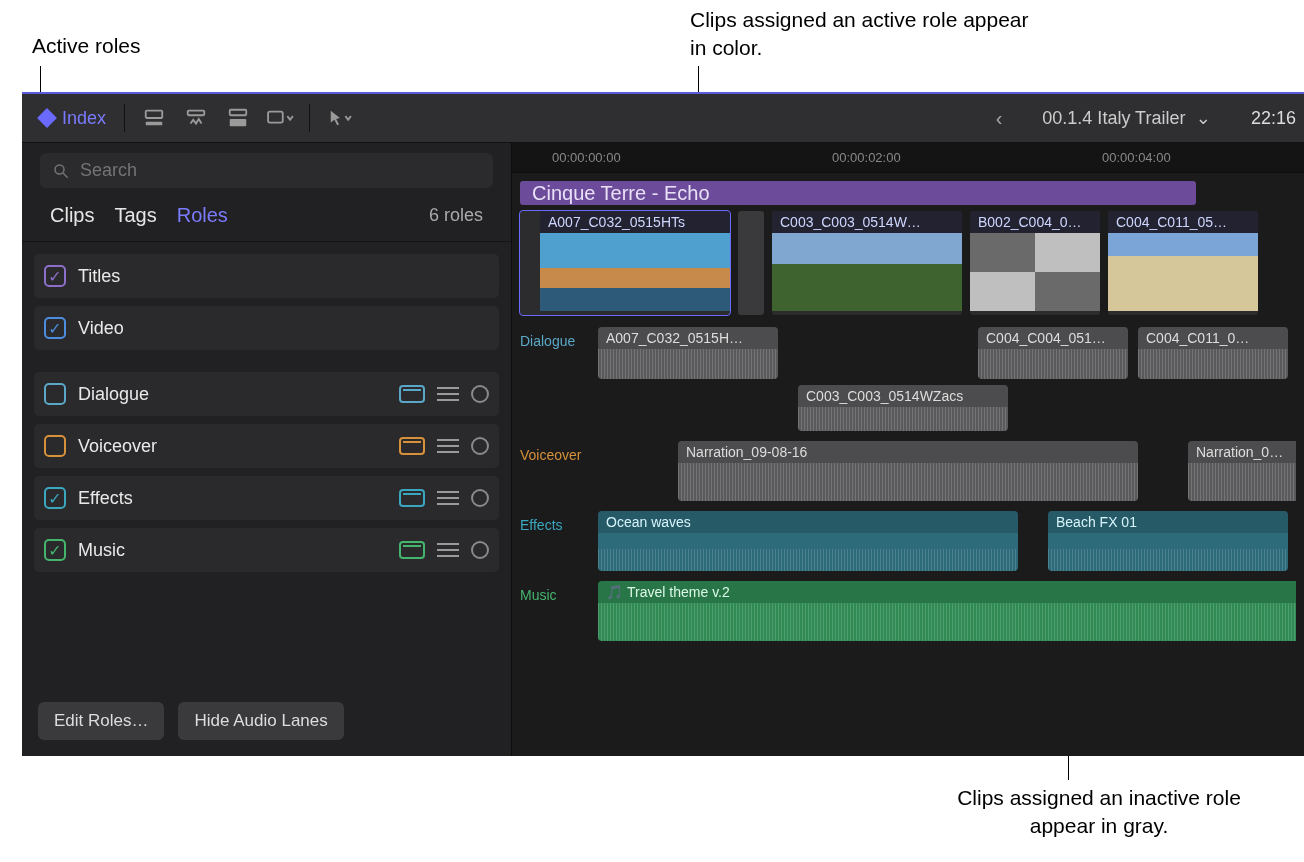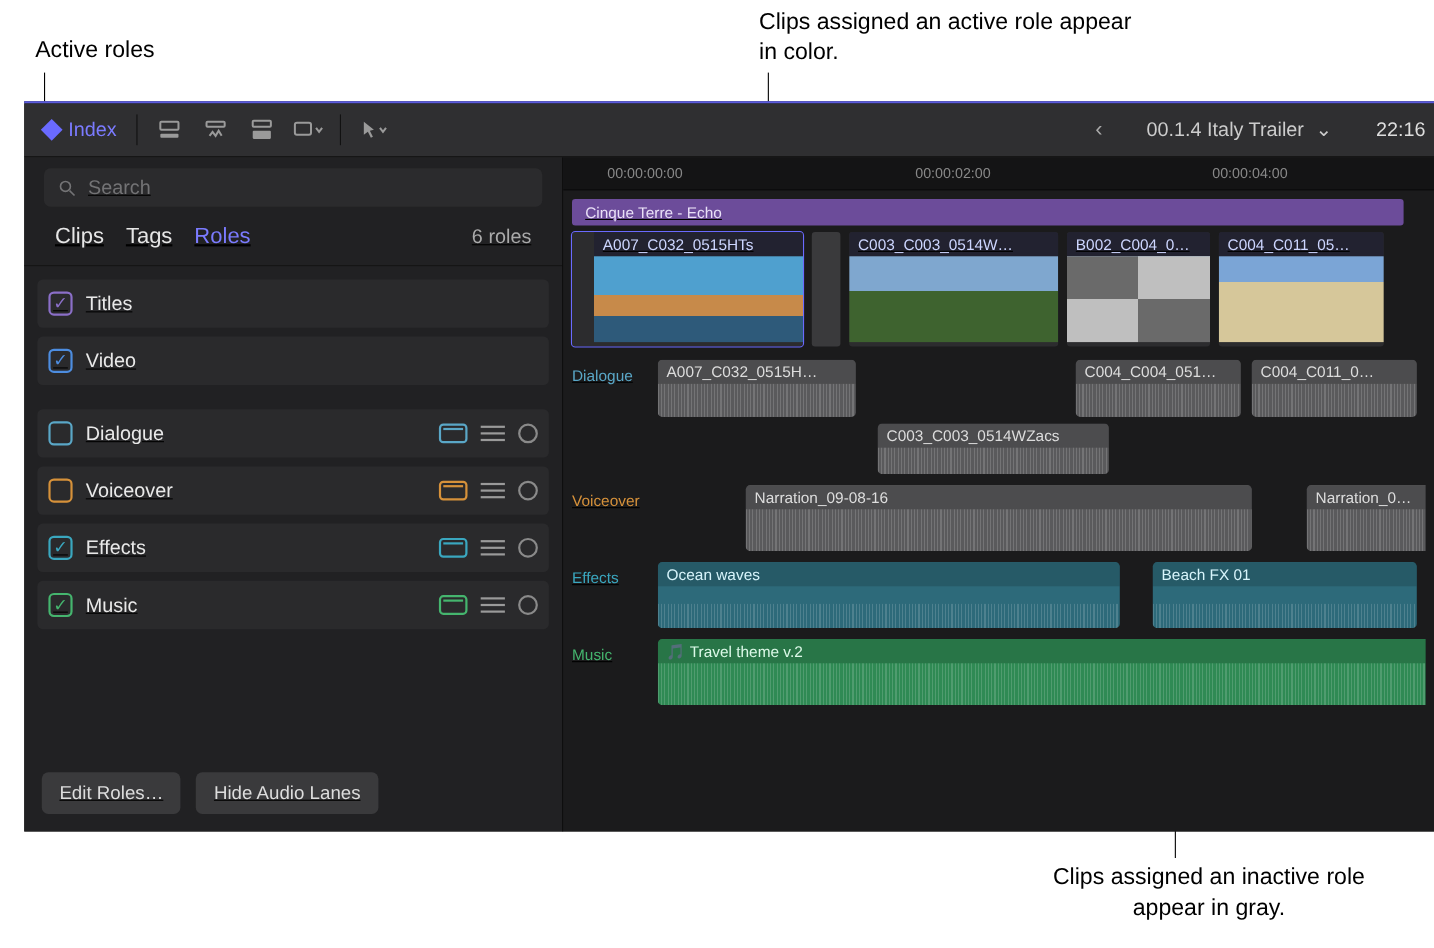--- a/index.html
+++ b/index.html
@@ -33,21 +33,21 @@
   .toolbar .tbtn { display:flex; align-items:center; justify-content:center; width: 42px; height: 30px; border-radius: 4px; }
   .diamond { width: 14px; height: 14px; transform: rotate(45deg); background: #6a6aff; margin-right: 8px; }
   .index-btn { display: flex; align-items: center; color: #7b7bff; font-size: 18px; padding: 6px 10px; border-radius: 6px; }
 
   .project-nav { margin-left: auto; display: flex; align-items: center; gap: 40px; color: #ccc; }
   .chev { font-size: 20px; color: #aaa; }
   .proj-name { font-size: 18px; }
   .timecode { font-size: 18px; color: #ddd; }
 
   
-  .content { position: absolute; top: 49px; left: 0; right: 0; bottom: 0; display: flex; text-decoration: underline; }
+  .content { position: absolute; top: 49px; left: 0; right: 0; bottom: 0; display: flex; }
 
   
   .index-panel {
     width: 490px; height: 100%;
     background: #212123;
     display: flex; flex-direction: column;
     border-right: 1px solid #0d0d0d;
   }
   .search-wrap { padding: 10px 18px; }
   .search-field {
@@ -130,23 +130,23 @@
 
   .lanes { padding: 4px 8px 0 8px; }
 
   .title-clip {
     background: #6c4c9a;
     color: #e9e0f7;
     height: 24px;
     border-radius: 3px;
     display: flex; align-items: center;
     padding: 0 12px;
-    font-size: 14px;
+    font-size: 20px;
     margin: 4px 0 6px 0;
-    width: 756px;
+    width: 676px;
   }
 
   .video-row { display: flex; gap: 8px; margin-bottom: 12px; }
   .video-clip {
     background: #2c2c2e;
     border-radius: 3px;
     display: flex; flex-direction: column;
     overflow: hidden;
   }
   .video-clip.sel { outline: 1px solid #6a6aff; padding-left: 20px; }

